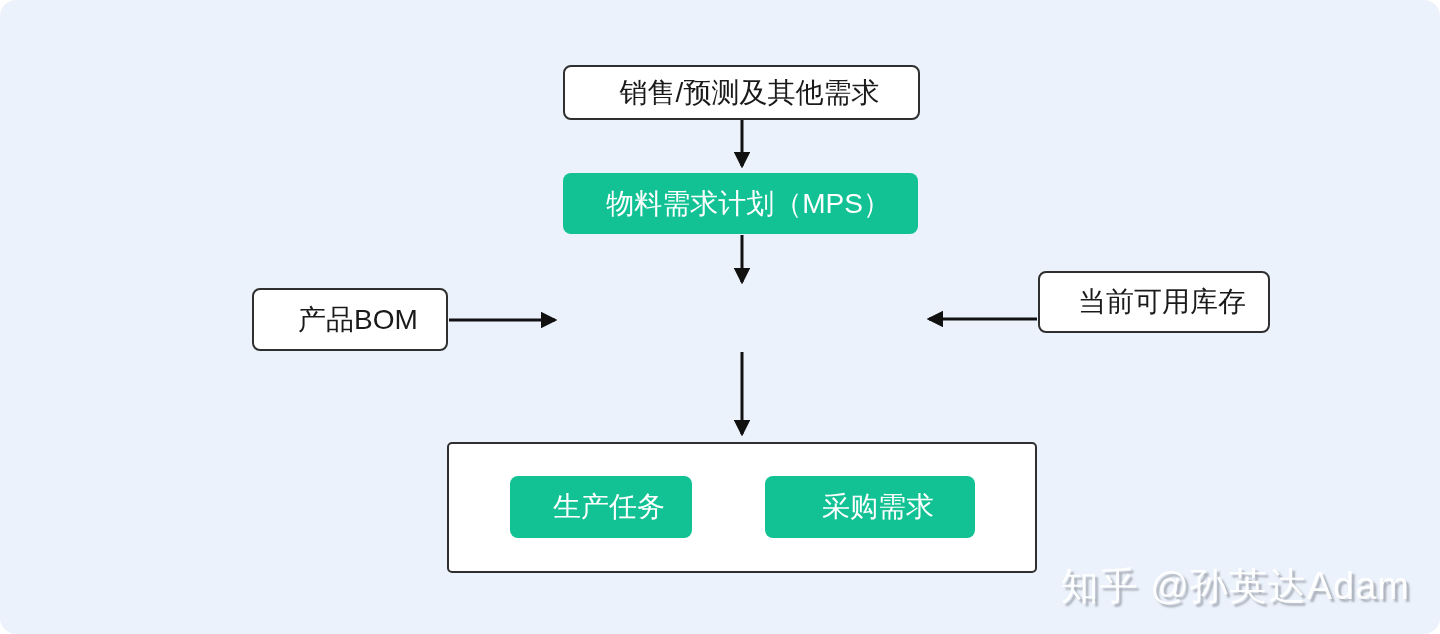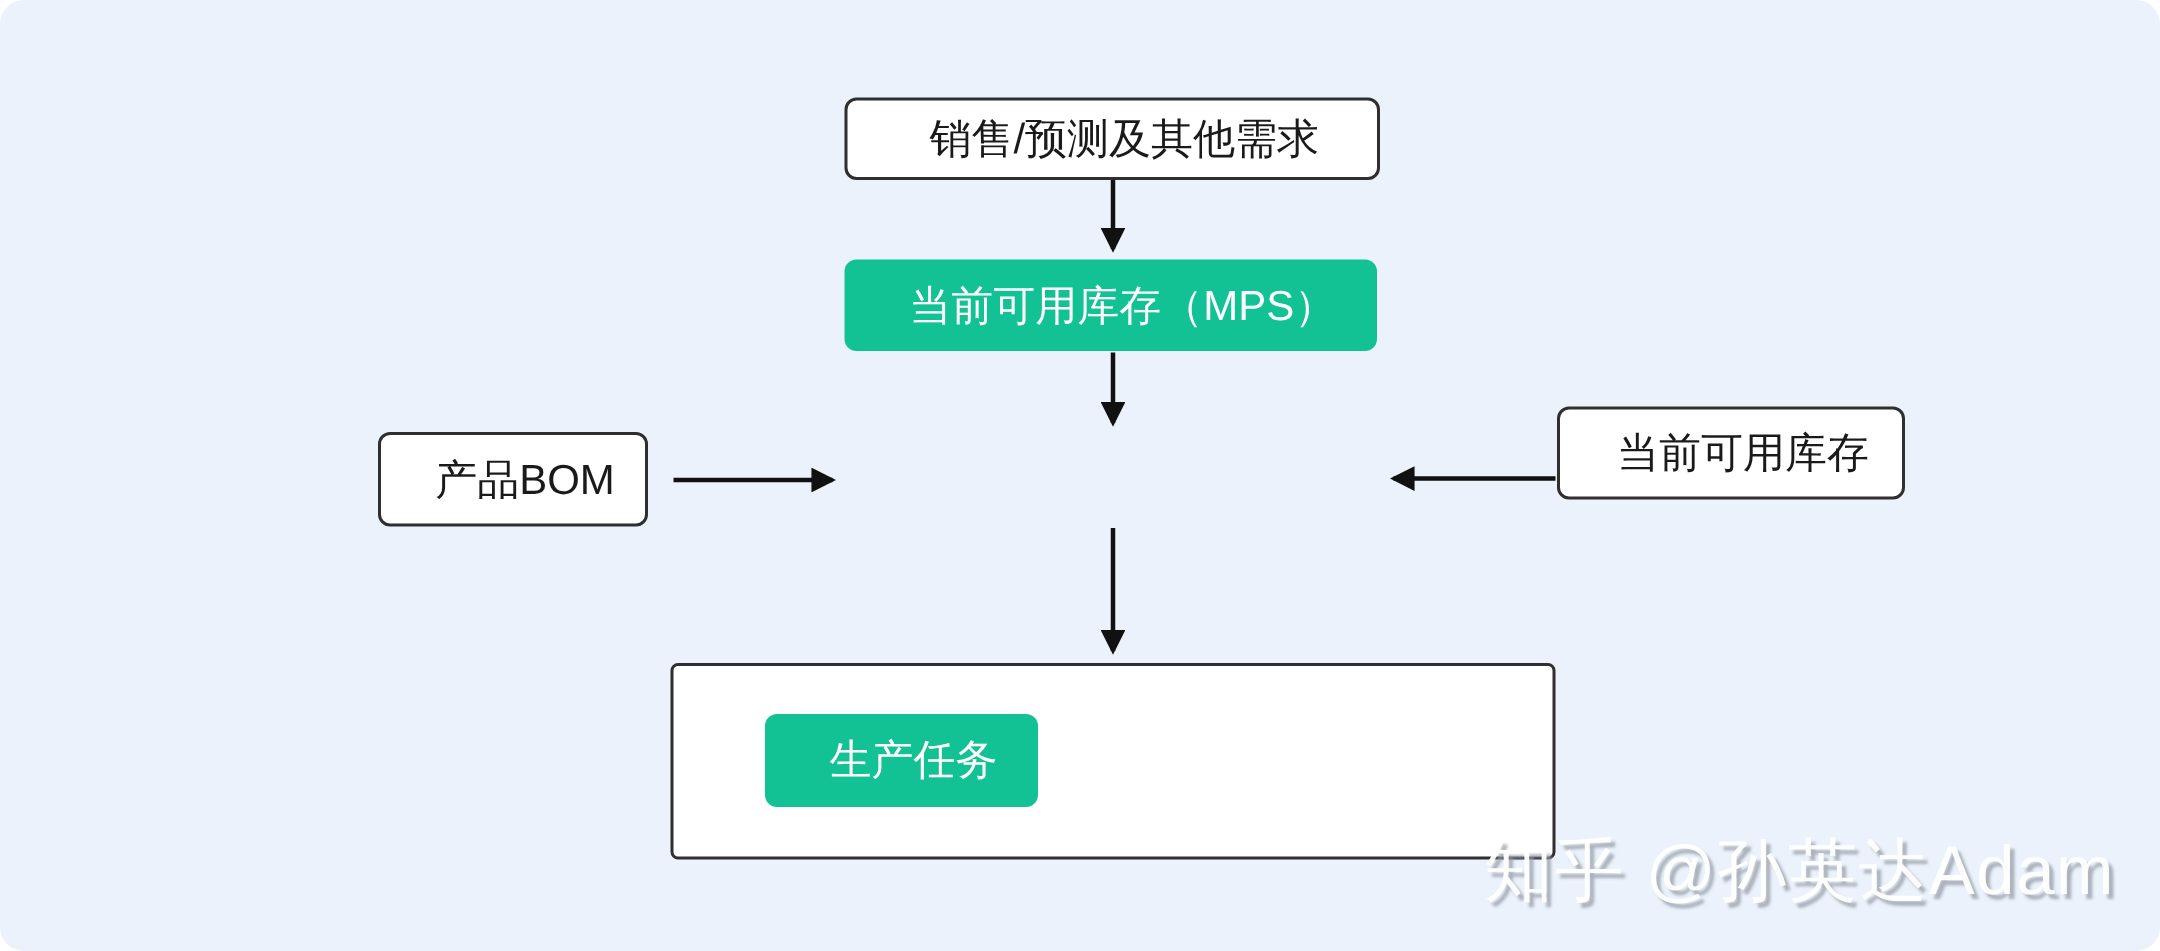--- a/index.html
+++ b/index.html
@@ -37,21 +37,21 @@
     color: #1a1a1a;
   }
   .green-node {
     background: #12c294;
     border-radius: 8px;
     color: #ffffff;
   }
   .node-demand     { left: 563px; top: 65px;  width: 357px; height: 55px; }
   .node-mps        { left: 563px; top: 173px; width: 355px; height: 61px; }
   .node-mrp        { left: 563px; top: 289px; width: 358px; height: 62px; }
-  .node-bom        { left: 252px; top: 288px; width: 180px; height: 63px; }
+  .node-bom        { left: 252px; top: 288px; width: 196px; height: 63px; }
   .node-inventory  { left: 1038px; top: 271px; width: 232px; height: 62px; }
   .node-outputs    {
     left: 447px; top: 442px; width: 590px; height: 131px;
     background: #ffffff;
     border: 2px solid #2f2f2f;
     border-radius: 5px;
     position: absolute;
     box-sizing: border-box;
   }
   .node-production { left: 510px; top: 476px; width: 182px; height: 62px; }
@@ -60,21 +60,21 @@
     position: absolute;
     left: 0; top: 0;
     width: 1440px;
     height: 634px;
     pointer-events: none;
   }
   .watermark {
     position: absolute;
     right: 30px;
     bottom: 22px;
-    font-size: 46px;
+    font-size: 38px;
     letter-spacing: 1px;
     color: rgba(255,255,255,0.95);
     text-shadow: 3px 3px 2px rgba(150,156,166,0.75);
     white-space: nowrap;
   }
 </style>
 </head>
 <body>
 
 <div class="canvas">
@@ -87,27 +87,28 @@
     </defs>
     <line x1="742" y1="120" x2="742" y2="166" stroke="#111111" stroke-width="3" marker-end="url(#ah)"></line>
     <line x1="742" y1="235" x2="742" y2="282" stroke="#111111" stroke-width="3" marker-end="url(#ah)"></line>
     <line x1="449" y1="320" x2="555" y2="320" stroke="#111111" stroke-width="3" marker-end="url(#ah)"></line>
     <line x1="1037" y1="319" x2="929" y2="319" stroke="#111111" stroke-width="3" marker-end="url(#ah)"></line>
     <line x1="742" y1="352" x2="742" y2="434" stroke="#111111" stroke-width="3" marker-end="url(#ah)"></line>
   </svg>
 
   <div class="node white-node node-demand">销售/预测及其他需求</div>
 
-  <div class="node green-node node-mps">当前可用库存（MPS）</div>
+  <div class="node green-node node-mps">物料需求计划（MPS）</div>
 
 
   <div class="node white-node node-bom">产品BOM</div>
 
   <div class="node white-node node-inventory">当前可用库存</div>
 
   <div class="node-outputs"></div>
 
   <div class="node green-node node-production">生产任务</div>
 
+  <div class="node green-node node-purchase">采购需求</div>
 
   <div class="watermark">知乎 @孙英达Adam</div>
 
 </div>
 
 </body></html>

